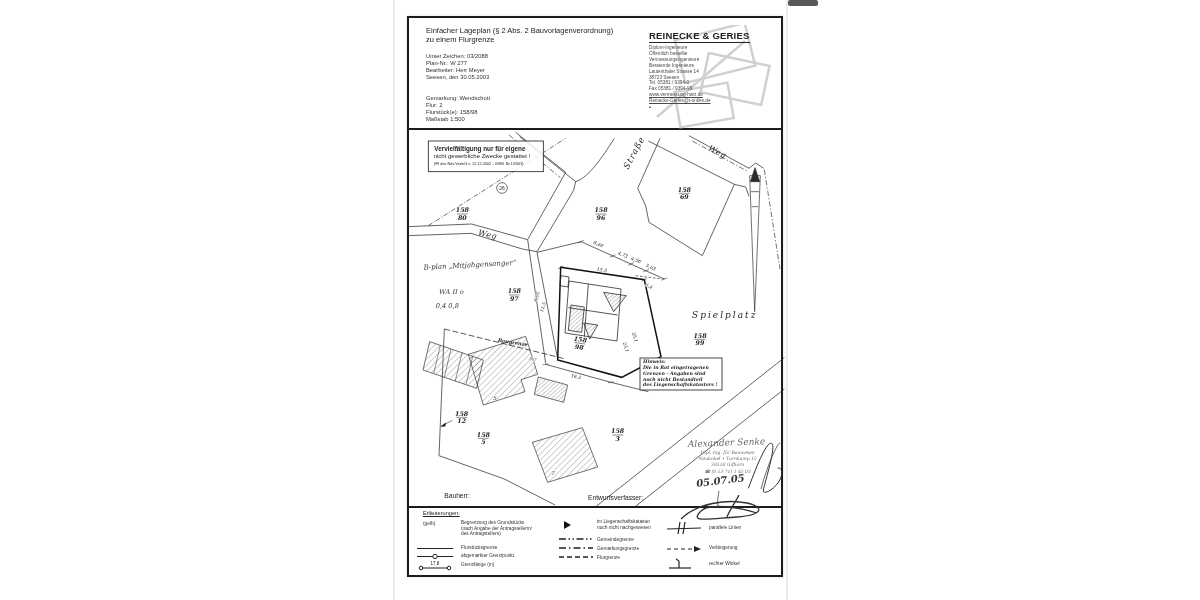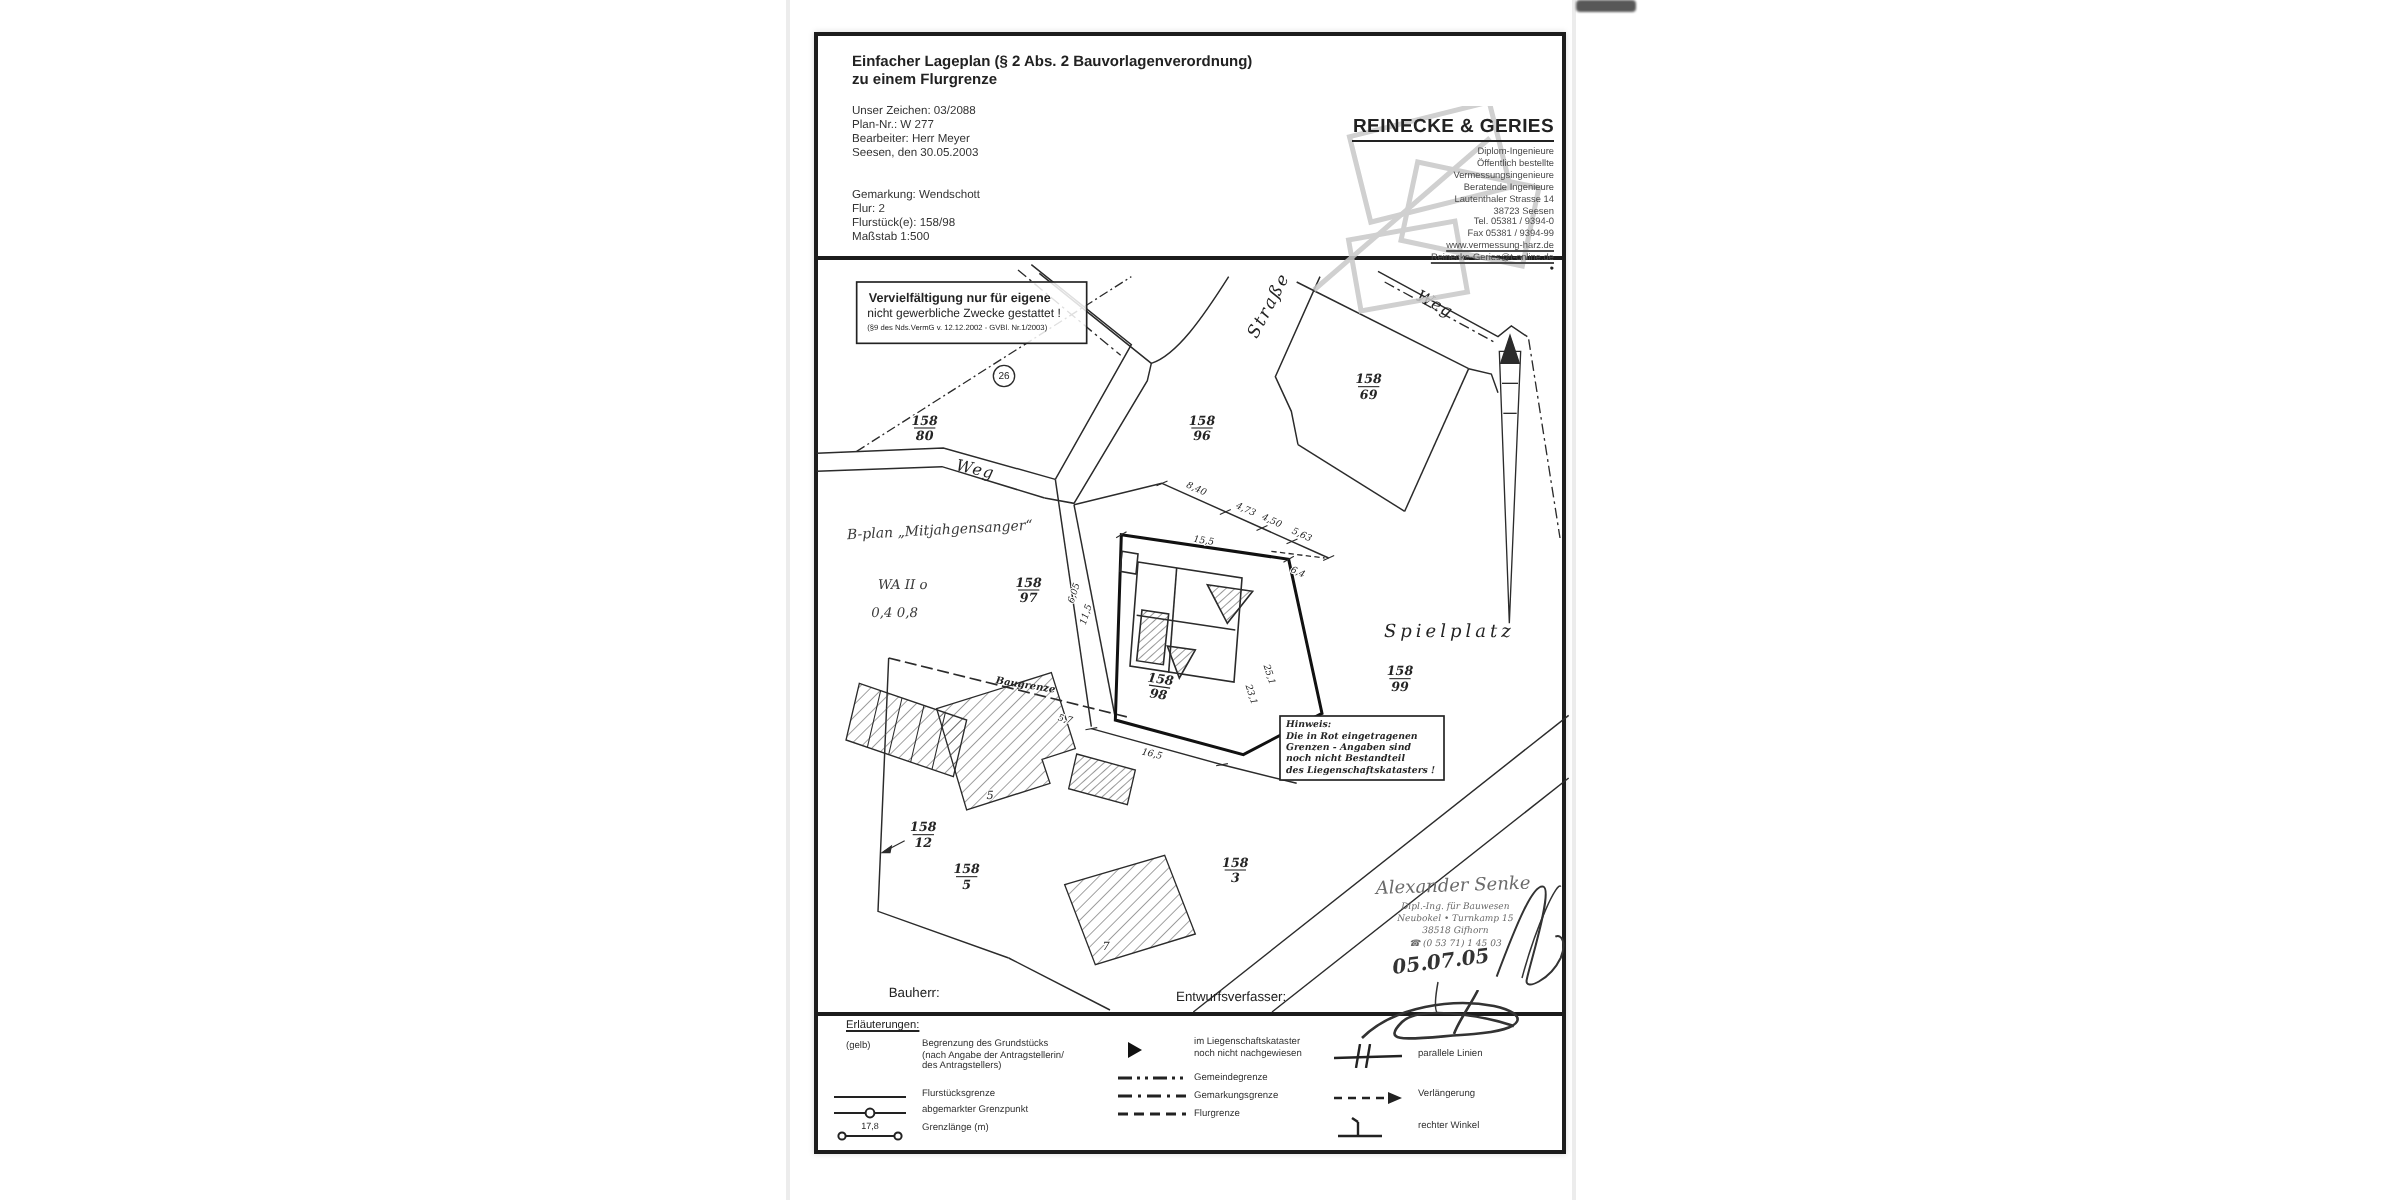--- a/index.html
+++ b/index.html
@@ -5,24 +5,24 @@
   html,body{margin:0;padding:0;}
   body{width:1200px;height:600px;position:relative;background:#ffffff;
        font-family:"Liberation Sans",sans-serif;color:#1c1c1c;overflow:hidden;}
   .scan-line{position:absolute;width:2px;height:600px;background:#ececec;}
   .smudge{position:absolute;left:788px;top:0;width:30px;height:6px;background:#3c3c3c;
           opacity:.85;border-radius:2px;filter:blur(.5px);}
   .sheet{position:absolute;left:407px;top:16px;width:376px;height:561px;background:#fff;
          border:2px solid #1c1c1c;box-sizing:border-box;box-shadow:0 0 3px rgba(0,0,0,.15);}
   
   .hdr{position:relative;height:112px;border-bottom:2px solid #1c1c1c;box-sizing:border-box;}
-  .title{position:absolute;left:17px;top:8px;font-size:7.5px;font-weight:bold;line-height:9px;color:#222;}
+  .title{position:absolute;left:17px;top:8px;font-size:7.5px;font-weight:normal;line-height:9px;color:#222;}
   .meta{position:absolute;left:17px;font-size:5.8px;line-height:7.1px;color:#333;}
   .m1{top:35px}.m2{top:77px}
-  .firm{position:absolute;left:240px;top:7px;width:128px;text-align:right;margin-top:28px;}
+  .firm{position:absolute;left:240px;top:7px;width:128px;text-align:left;}
   .firm-name{font-size:9.5px;font-weight:bold;letter-spacing:.2px;border-bottom:1.5px solid #222;
              display:inline-block;padding-bottom:1px;color:#222;position:relative;z-index:2;}
   .firm-lines{font-size:4.7px;line-height:5.9px;color:#4a4a4a;position:relative;z-index:2;margin-top:2px;}
   .u{text-decoration:underline;}
   .dot{font-size:6px;line-height:6px;color:#222;position:relative;z-index:2;}
   .wm{position:absolute;left:0;top:0;z-index:1;opacity:.85;}
   
   .map{position:relative;width:372px;height:376px;}
   .map svg{display:block;width:372px;height:376px;overflow:visible;}
   

